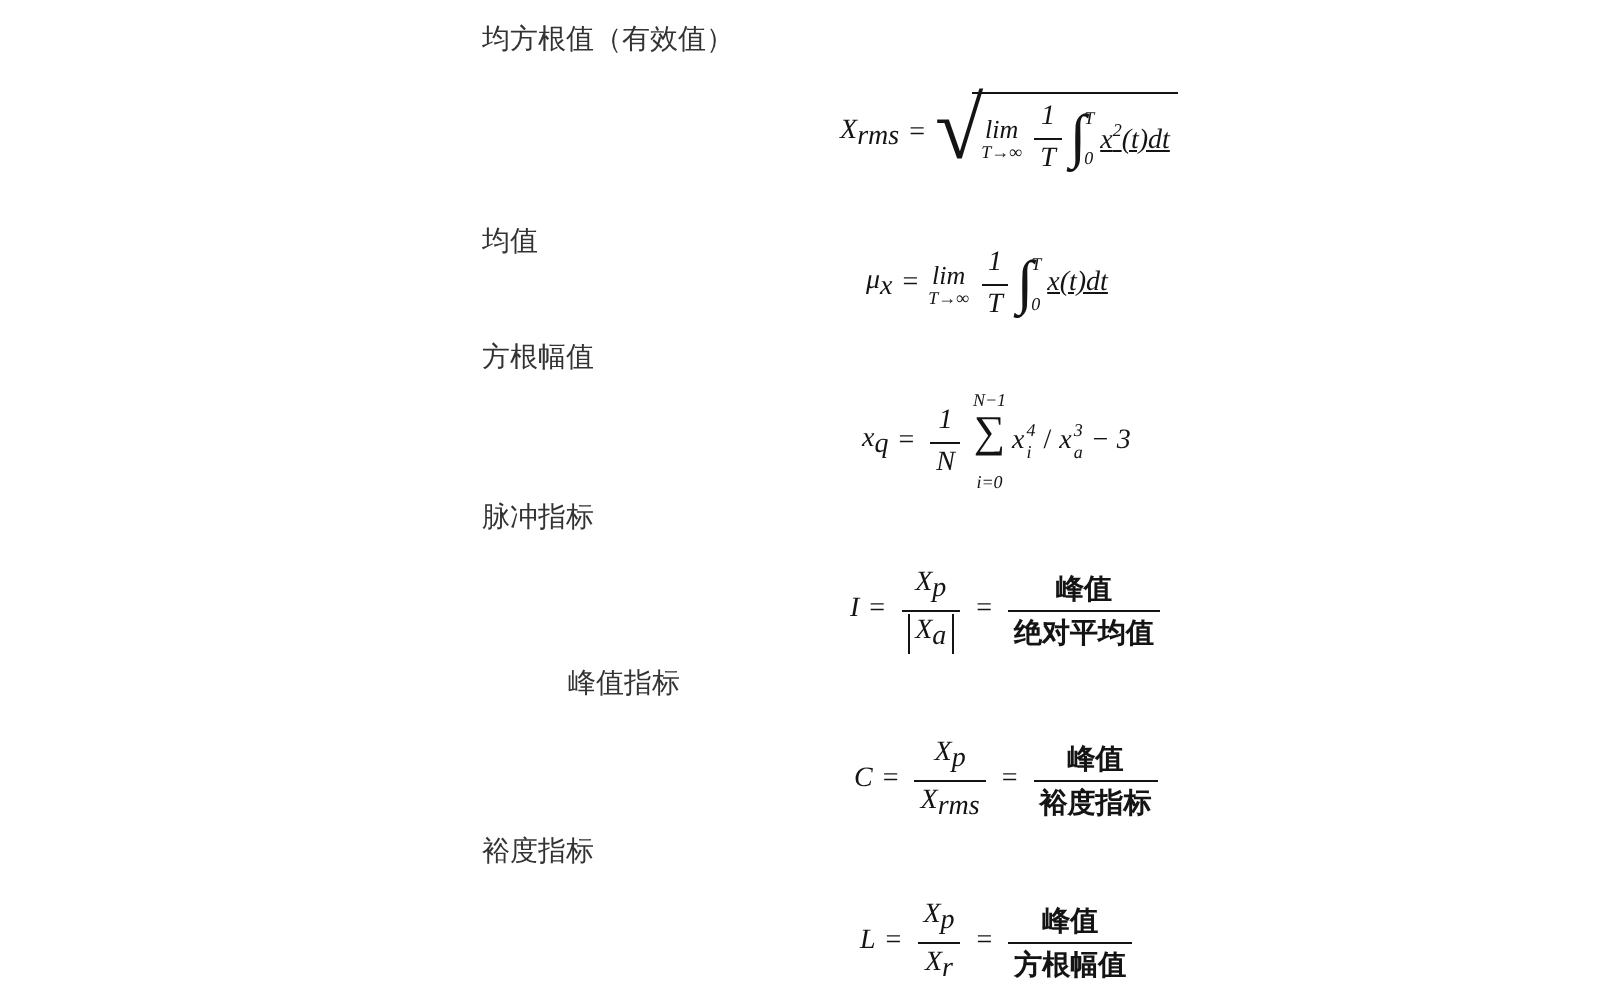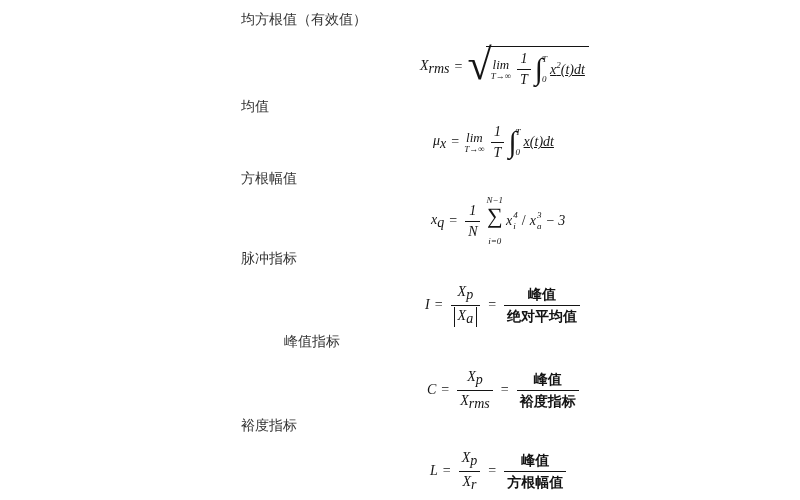--- a/index.html
+++ b/index.html
@@ -71,21 +71,21 @@
     font-style: normal; font-weight: bold; font-size: 14px; line-height: 1.3;
   }
   .abs { border-left: 1px solid currentColor; border-right: 1px solid currentColor; padding: 0 3px; display: inline-block; }
 </style>
 </head>
 <body>
 
 <div class="page">
 
   <div class="label" style="top:11px;">均方根值（有效值）</div>
-  <div class="label" style="top:98px;">均值</div>
+  <div class="label" style="top:112px;">均值</div>
   <div class="label" style="top:170px;">方根幅值</div>
   <div class="label" style="top:250px;">脉冲指标</div>
   <div class="label" style="top:333px;margin-left:43px;">峰值指标</div>
   <div class="label" style="top:417px;">裕度指标</div>
 
   <div class="formula" style="left:420px; top:46px; height:42px;">
     <span class="var"><span>X</span><span class="sub">rms</span></span>
     <span class="eq">=</span>
     <span class="sqrt">
       <span class="radical">√</span>

